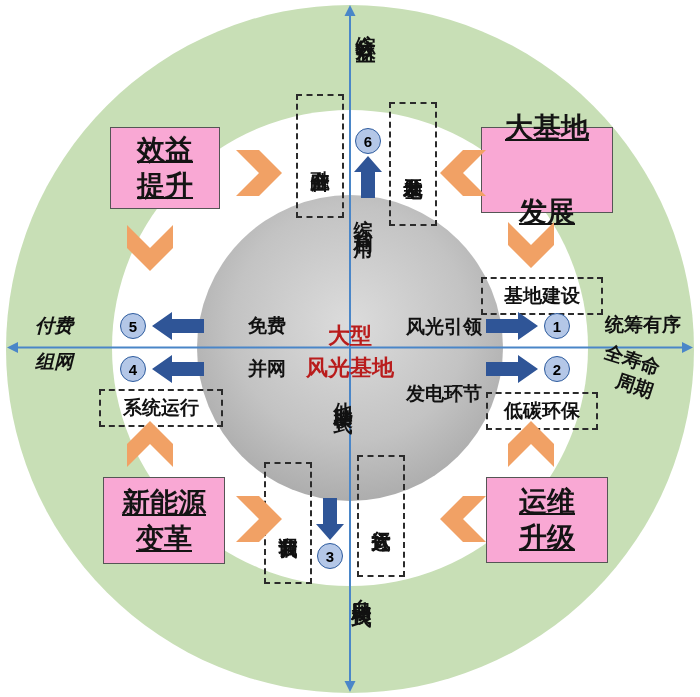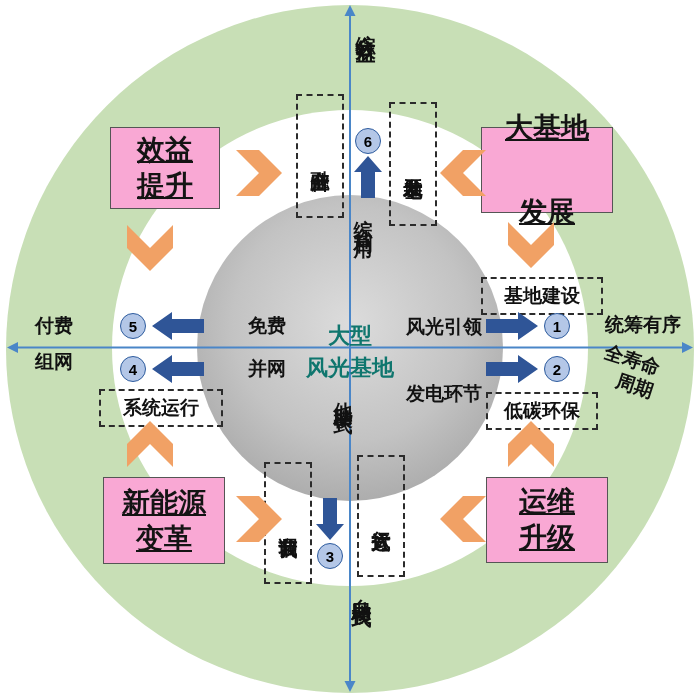--- a/index.html
+++ b/index.html
@@ -14,21 +14,21 @@
   .layer{position:absolute;left:0;top:0;width:100%;height:100%;z-index:5;}
   .lbl{position:absolute;font-weight:bold;font-size:19px;color:#111;line-height:1.0;white-space:nowrap;}
   .vtext{writing-mode:vertical-rl;text-orientation:upright;}
   .corner-box{position:absolute;background:#f9a8d4;border:1.5px solid #555;display:flex;flex-direction:column;
     align-items:center;justify-content:center;font-weight:bold;color:#141414;line-height:1.28;text-align:center;text-decoration:underline;}
   .cb-lg{font-size:28px;}
   .dashed{position:absolute;border:2px dashed #2b2b2b;display:flex;align-items:center;justify-content:center;
     font-weight:bold;font-size:19px;color:#111;background:transparent;}
   .num{position:absolute;width:26px;height:26px;border-radius:50%;background:#B4C7E7;border:1.5px solid #2E5C9E;
     display:flex;align-items:center;justify-content:center;font-weight:bold;font-size:15px;color:#000;box-sizing:border-box;}
-  .center-title{position:absolute;left:293px;top:320px;width:114px;text-align:center;color:#0f766e;
+  .center-title{position:absolute;left:293px;top:320px;width:114px;text-align:center;color:#b91c1c;
     font-weight:bold;font-size:22px;line-height:1.45;z-index:6;}
   .two-line span{display:block;text-align:center;}
   .rot{transform:rotate(18deg);transform-origin:left top;}
   svg.shape{position:absolute;z-index:6;}
 </style>
 </head>
 <body>
 
 <div class="stage">
 
@@ -133,21 +133,21 @@
 
     <div class="num" style="left:544px;top:313px;">1</div>
     <div class="num" style="left:544px;top:356px;">2</div>
     <div class="num" style="left:317px;top:543px;">3</div>
     <div class="num" style="left:120px;top:356px;">4</div>
     <div class="num" style="left:120px;top:313px;">5</div>
     <div class="num" style="left:355px;top:128px;">6</div>
 
     <div class="lbl vtext" style="left:356px;top:18px;font-size:20px;letter-spacing:3px;">综合效益</div>
     <div class="lbl vtext" style="left:352px;top:583px;font-size:20px;letter-spacing:3px;">自助模式</div>
-    <div class="lbl two-line" style="left:28px;top:316px;width:52px;">
+    <div class="lbl two-line" style="left:28px;top:316px;width:52px;font-style:italic;">
       <span>付费</span>
       <span style="margin-top:17px;">组网</span>
     </div>
     <div class="lbl" style="left:605px;top:315px;">统筹有序</div>
     <div class="lbl rot two-line" style="left:608px;top:342px;width:78px;">
       <span style="text-align:left;">全寿命</span>
       <span style="text-align:left;padding-left:20px;margin-top:5px;">周期</span>
     </div>
 
     <div class="lbl vtext" style="left:354px;top:204px;letter-spacing:7px;">综合利用</div>

